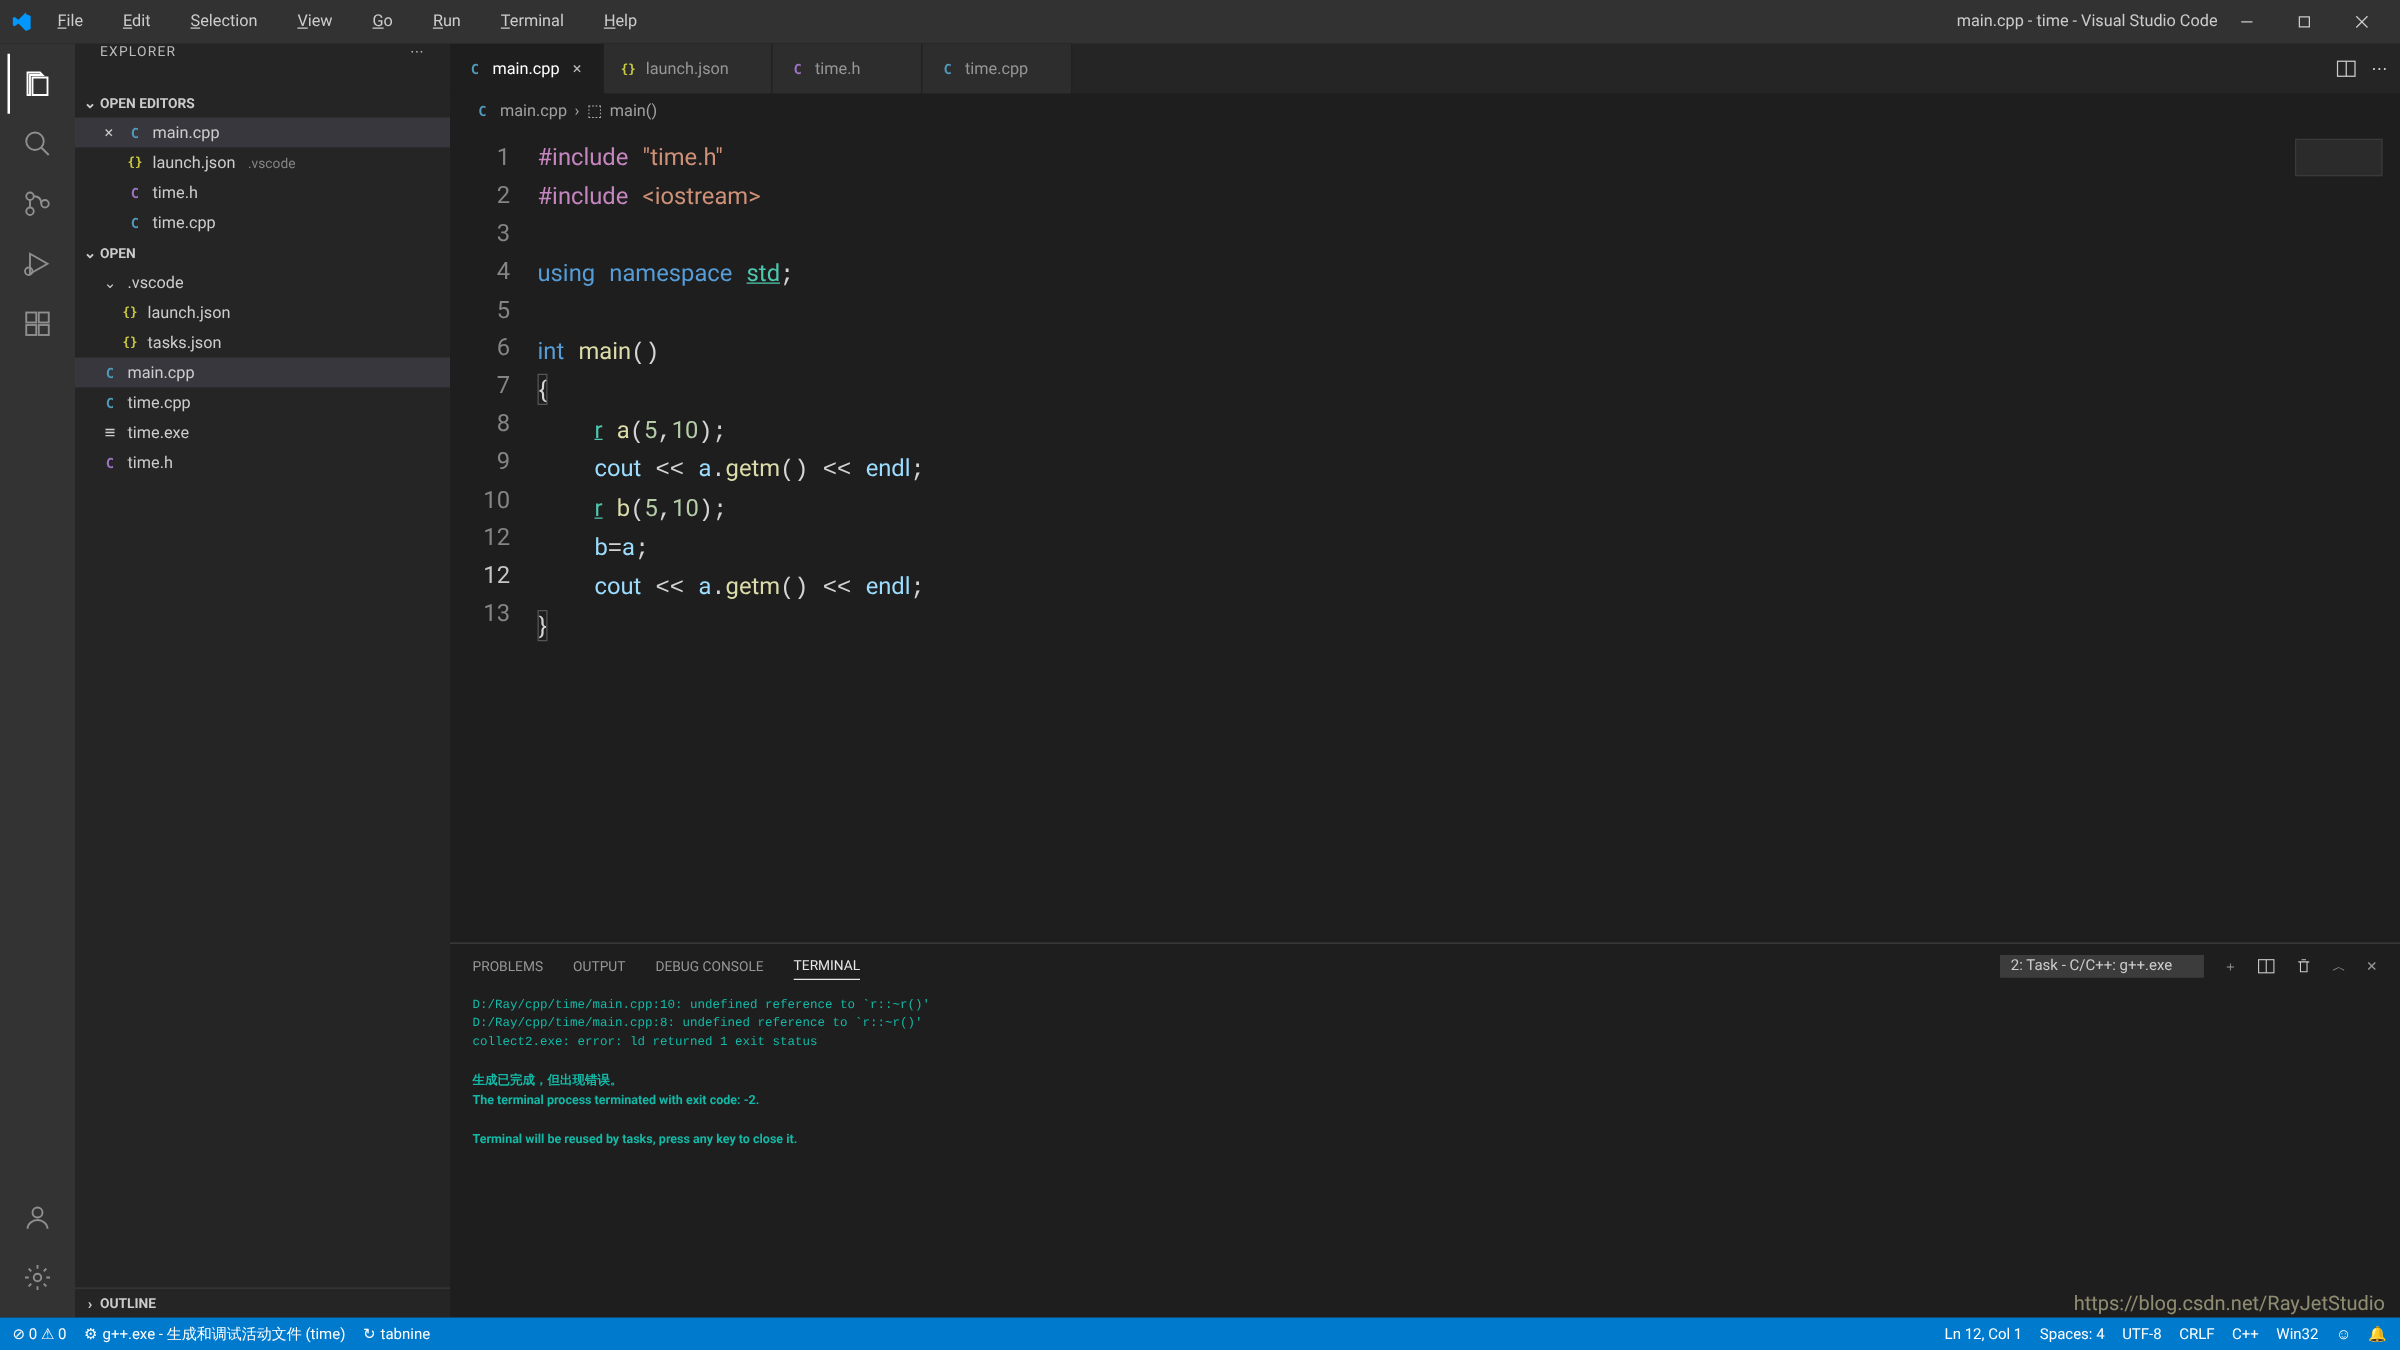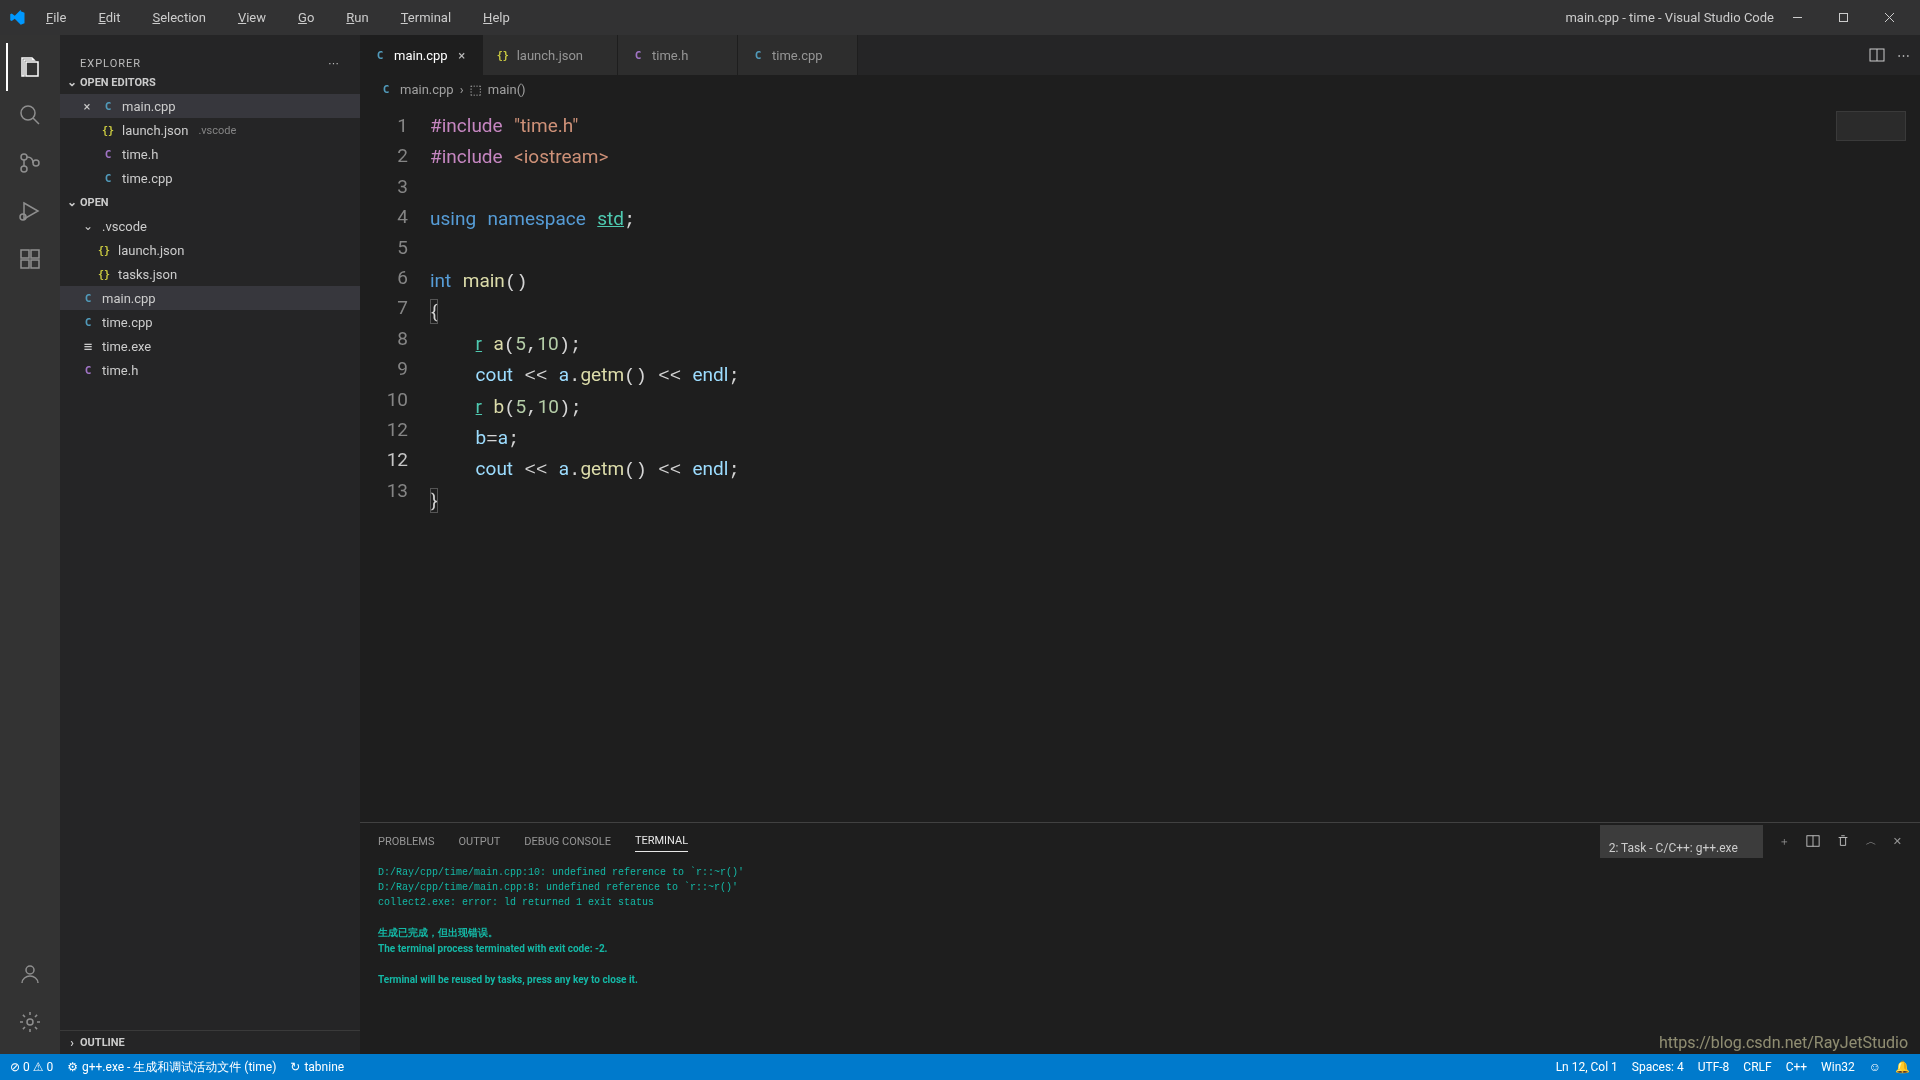--- a/index.html
+++ b/index.html
@@ -19,21 +19,21 @@
 .main { flex: 1; display: flex; overflow: hidden; }
 
 
 .activity-bar { width: 60px; background: #333333; display: flex; flex-direction: column; align-items: center; padding-top: 8px; }
 .activity-item { width: 48px; height: 48px; display: flex; align-items: center; justify-content: center; cursor: pointer; position: relative; opacity: 0.6; }
 .activity-item.active { opacity: 1; border-left: 2px solid #fff; }
 .activity-bottom { margin-top: auto; margin-bottom: 8px; }
 
 
 .sidebar { width: 300px; background: #252526; display: flex; flex-direction: column; }
-.sidebar-header { height: 35px; display: flex; align-items: flex-end; justify-content: space-between; padding: 0 20px 0 20px; color: #bbbbbb; font-size: 11px; letter-spacing: 1px; }
+.sidebar-header { height: 35px; display: flex; align-items: flex-start; justify-content: space-between; padding: 0 20px 0 20px; color: #bbbbbb; font-size: 11px; letter-spacing: 1px; }
 .sidebar-section { }
 .section-header { height: 24px; display: flex; align-items: center; padding-left: 4px; font-size: 11px; font-weight: bold; cursor: pointer; color: #cccccc; }
 .chevron { width: 16px; display: inline-block; text-align: center; font-size: 12px; }
 .tree { }
 .tree-item { height: 24px; display: flex; align-items: center; padding-left: 20px; cursor: pointer; gap: 6px; font-size: 13px; }
 .tree-item.active { background: #37373d; }
 .tree-item.indent1 { padding-left: 36px; }
 .icon-small { width: 16px; height: 16px; display: inline-flex; align-items: center; justify-content: center; font-size: 11px; }
 .dim { color: #858585; font-size: 11px; margin-left: 4px; }
 
@@ -54,26 +54,26 @@
 .kw-pink { color: #c586c0; }
 .kw-green { color: #4ec9b0; text-decoration: underline; }
 .kw-blue { color: #569cd6; }
 .kw-str { color: #ce9178; }
 .kw-func { color: #dcdcaa; }
 .kw-var { color: #9cdcfe; }
 .kw-num { color: #b5cea8; }
 .bracket-hl { border: 1px solid #555; }
 
 
-.panel { height: 232px; background: #1e1e1e; border-top: 1px solid #414141; display: flex; flex-direction: column; }
+.panel { height: 300px; background: #1e1e1e; border-top: 1px solid #414141; display: flex; flex-direction: column; }
 .panel-tabs { height: 36px; display: flex; align-items: center; padding: 0 18px; gap: 24px; font-size: 11px; color: #969696; }
 .panel-tab { cursor: pointer; padding: 4px 0; }
 .panel-tab.active { color: #e7e7e7; border-bottom: 1px solid #e7e7e7; }
 .panel-tabs-right { margin-left: auto; display: flex; align-items: center; gap: 16px; }
-.terminal-select { background: #3c3c3c; border: 1px solid #3c3c3c; color: #ccc; padding: 15px 24px 2px 8px; font-size: 12px; }
+.terminal-select { background: #3c3c3c; border: 1px solid #3c3c3c; color: #ccc; padding: 0 24px 2px 8px; font-size: 12px; }
 .terminal-content { flex: 1; padding: 6px 18px; font-family: Consolas, "Courier New", monospace; font-size: 10px; line-height: 1.5; color: #14b8a6; white-space: pre-wrap; overflow: hidden; }
 .term-bold { font-weight: bold; }
 
 
 .statusbar { height: 26px; background: #007acc; display: flex; align-items: center; color: #fff; font-size: 12px; padding: 0 10px; gap: 14px; }
 .statusbar .sb-item { display: flex; align-items: center; gap: 4px; cursor: pointer; }
 .statusbar-right { margin-left: auto; display: flex; gap: 14px; }
 
 
 .ic-cpp { color: #519aba; font-weight: bold; font-family: monospace; }

